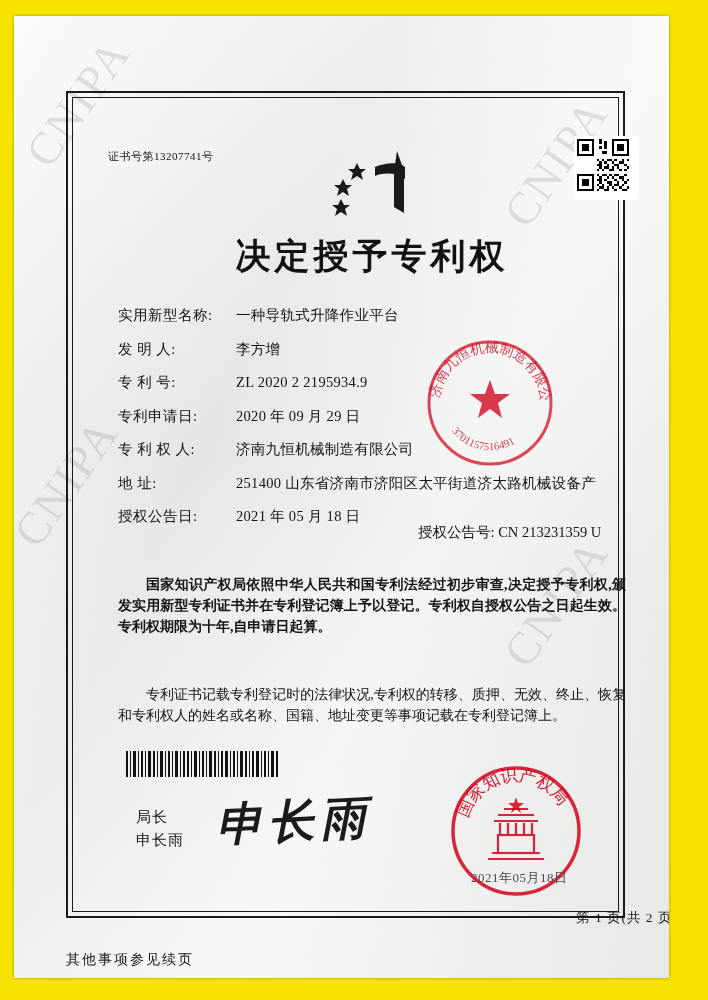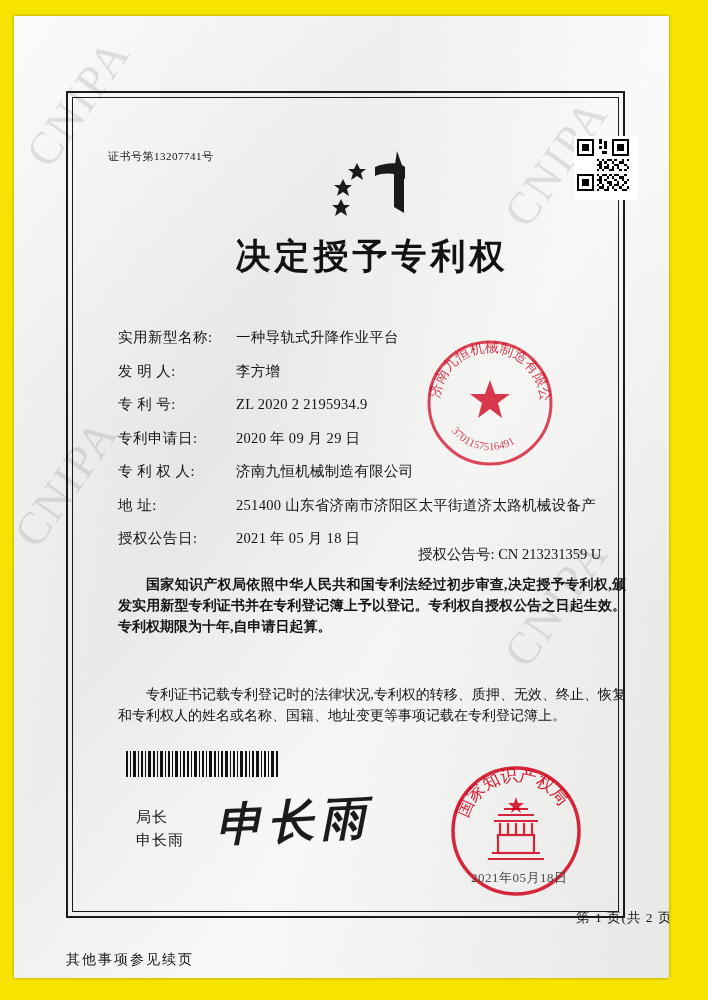--- a/index.html
+++ b/index.html
@@ -131,21 +131,20 @@
     letter-spacing: 4px;
     color: #121212;
     font-family: "Liberation Serif", serif;
   }
 
   .fields {
     position: absolute;
     left: 52px;
     top: 215px;
     right: 52px;
-    margin-top: 22px;
   }
   .field {
     position: relative;
     margin-bottom: 14.5px;
     font-size: 14.5px;
     color: #141414;
     line-height: 19px;
   }
   .field .lab {
     display: inline-block;

